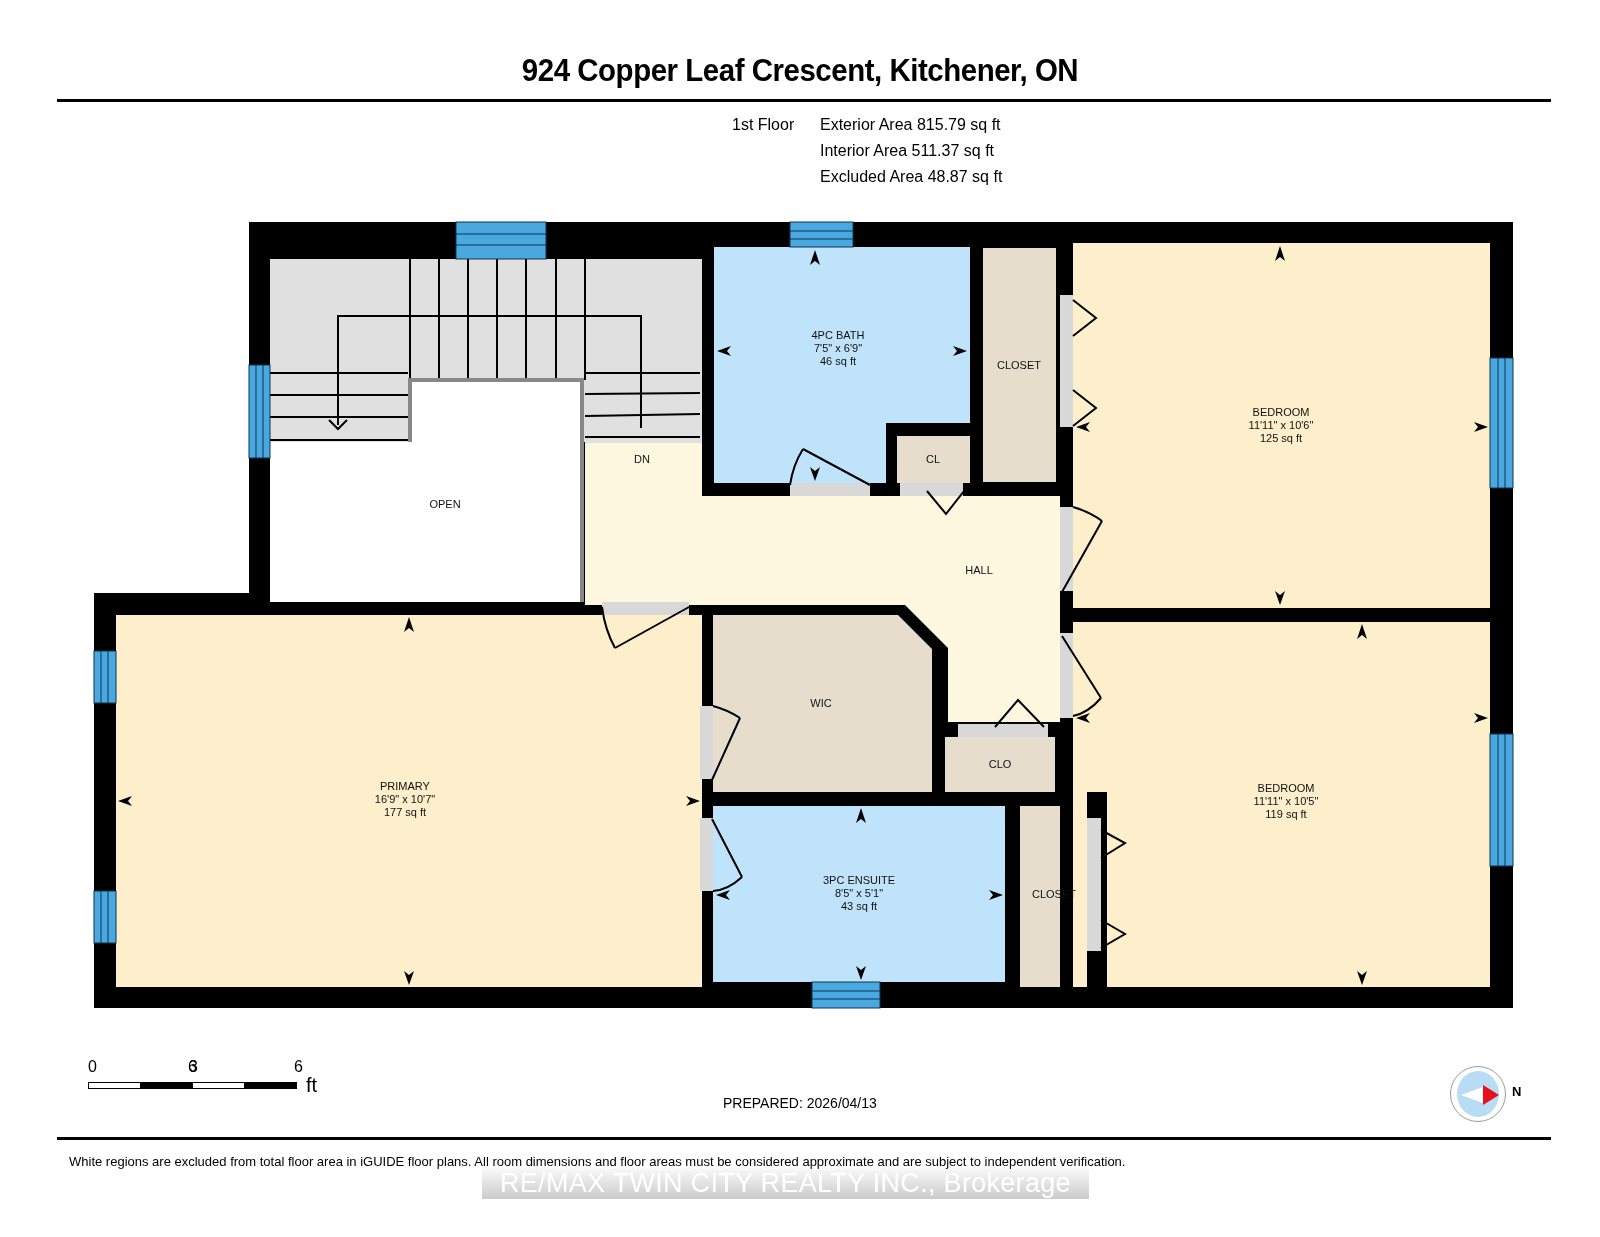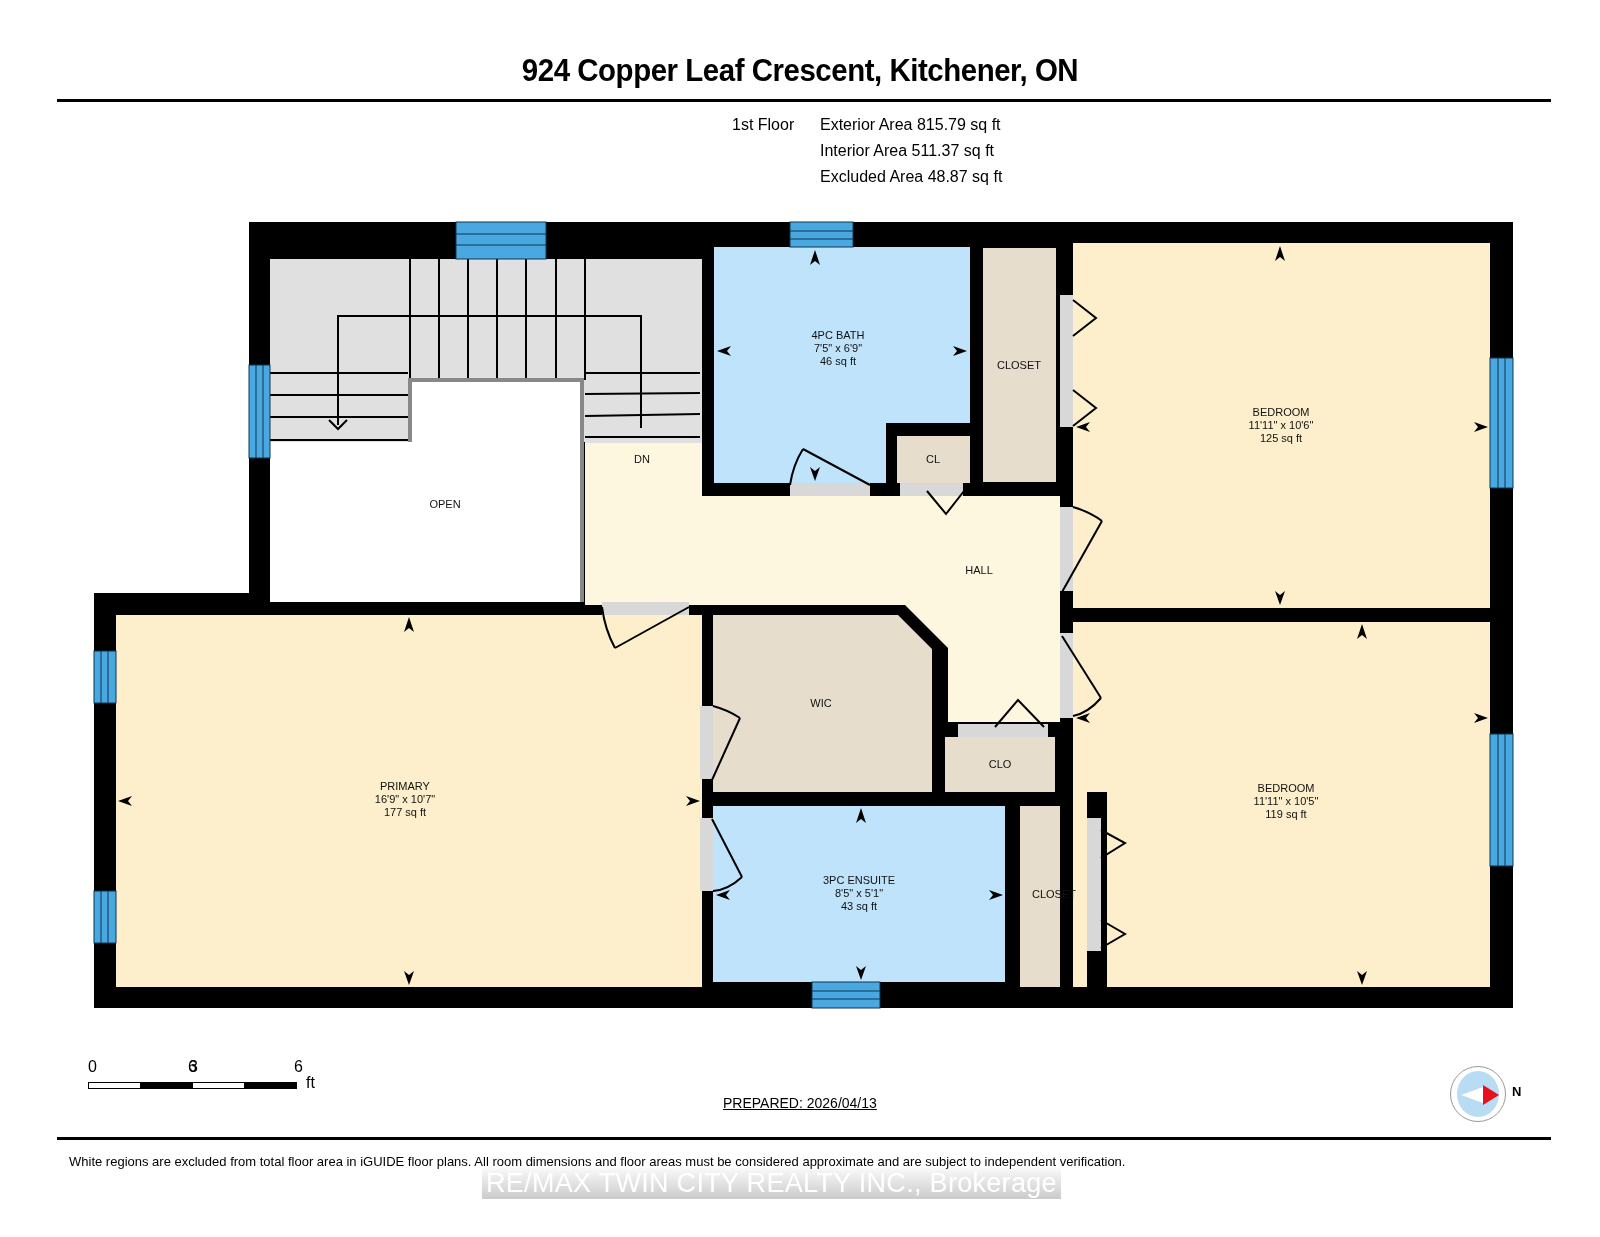--- a/index.html
+++ b/index.html
@@ -7,24 +7,24 @@
   .title { position:absolute; left:0; top:52px; width:1600px; text-align:center; font-size:32px; font-weight:bold; letter-spacing:-0.5px; transform:scaleX(0.92); transform-origin:center; }
   .rule { position:absolute; left:57px; width:1494px; height:3px; background:#000; }
   .area-block { position:absolute; left:720px; top:112px; font-size:16px; line-height:26px; }
   .area-block .floor-label { position:absolute; left:12px; top:0; font-weight:normal; white-space:nowrap; }
   .area-block .lines { position:absolute; left:100px; top:0; white-space:nowrap; }
   svg.plan { position:absolute; left:0; top:0; }
   .room-label { font-family:"Liberation Sans", sans-serif; font-size:11px; fill:#111; text-anchor:middle; }
   .scale { position:absolute; left:88px; top:1058px; }
   .scale .n { position:absolute; top:0; font-size:16px; }
   .scale .bar { position:absolute; top:24px; height:7px; border:1px solid #000; box-sizing:border-box; }
-  .scale .unit { position:absolute; left:218px; top:16px; font-size:16px; }
-  .prepared { position:absolute; left:723px; top:1095px; font-size:14px;text-decoration:underline; }
+  .scale .unit { position:absolute; left:218px; top:16px; font-size:20px; }
+  .prepared { position:absolute; left:723px; top:1095px; font-size:14px; }
   .disclaimer { position:absolute; left:69px; top:1154px; font-size:13px; }
-  .watermark { position:absolute; left:482px; top:1168px; font-size:27px; color:#fff; padding:0 4px; background:linear-gradient(to bottom, rgba(200,200,200,0.1), rgba(160,160,160,0.55)); letter-spacing:0.3px; }
+  .watermark { position:absolute; left:482px; top:1168px; font-size:27px; color:#fff; padding:0 18px; background:linear-gradient(to bottom, rgba(200,200,200,0.1), rgba(160,160,160,0.55)); letter-spacing:0.3px; }
   .compass { position:absolute; left:1450px; top:1066px; width:56px; height:56px; border-radius:50%; border:1px solid #999; box-sizing:border-box; background:#fff; }
   .compass .inner { position:absolute; left:6px; top:4px; width:42px; height:46px; border-radius:50%; background:#b7dcf4; }
   .compass-n { position:absolute; left:1512px; top:1084px; font-size:13px; font-weight:bold; }
 </style>
 </head>
 <body>
 
 <div class="title">924 Copper Leaf Crescent, Kitchener, ON</div>
 <div class="rule" style="top:99px;"></div>
 

